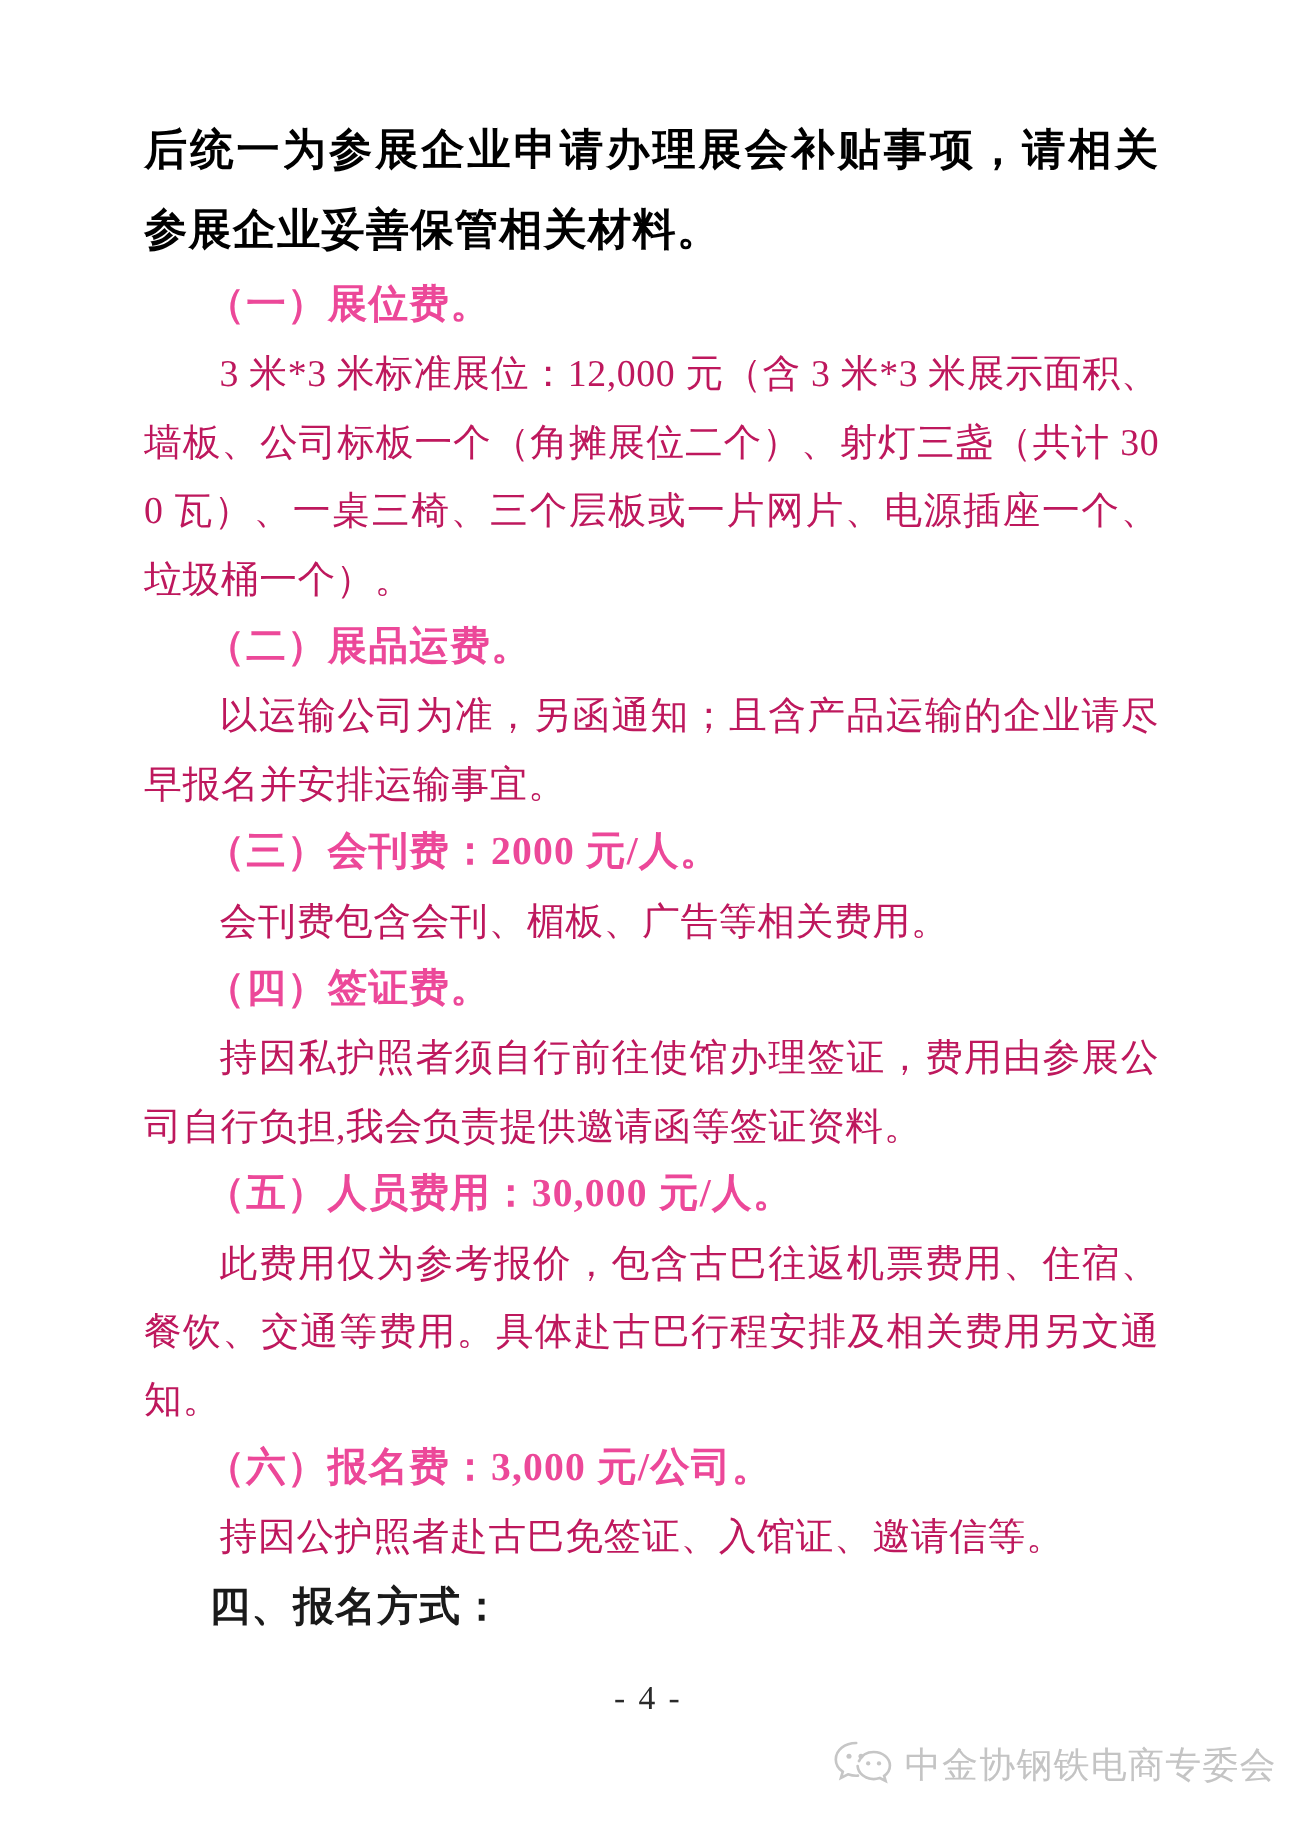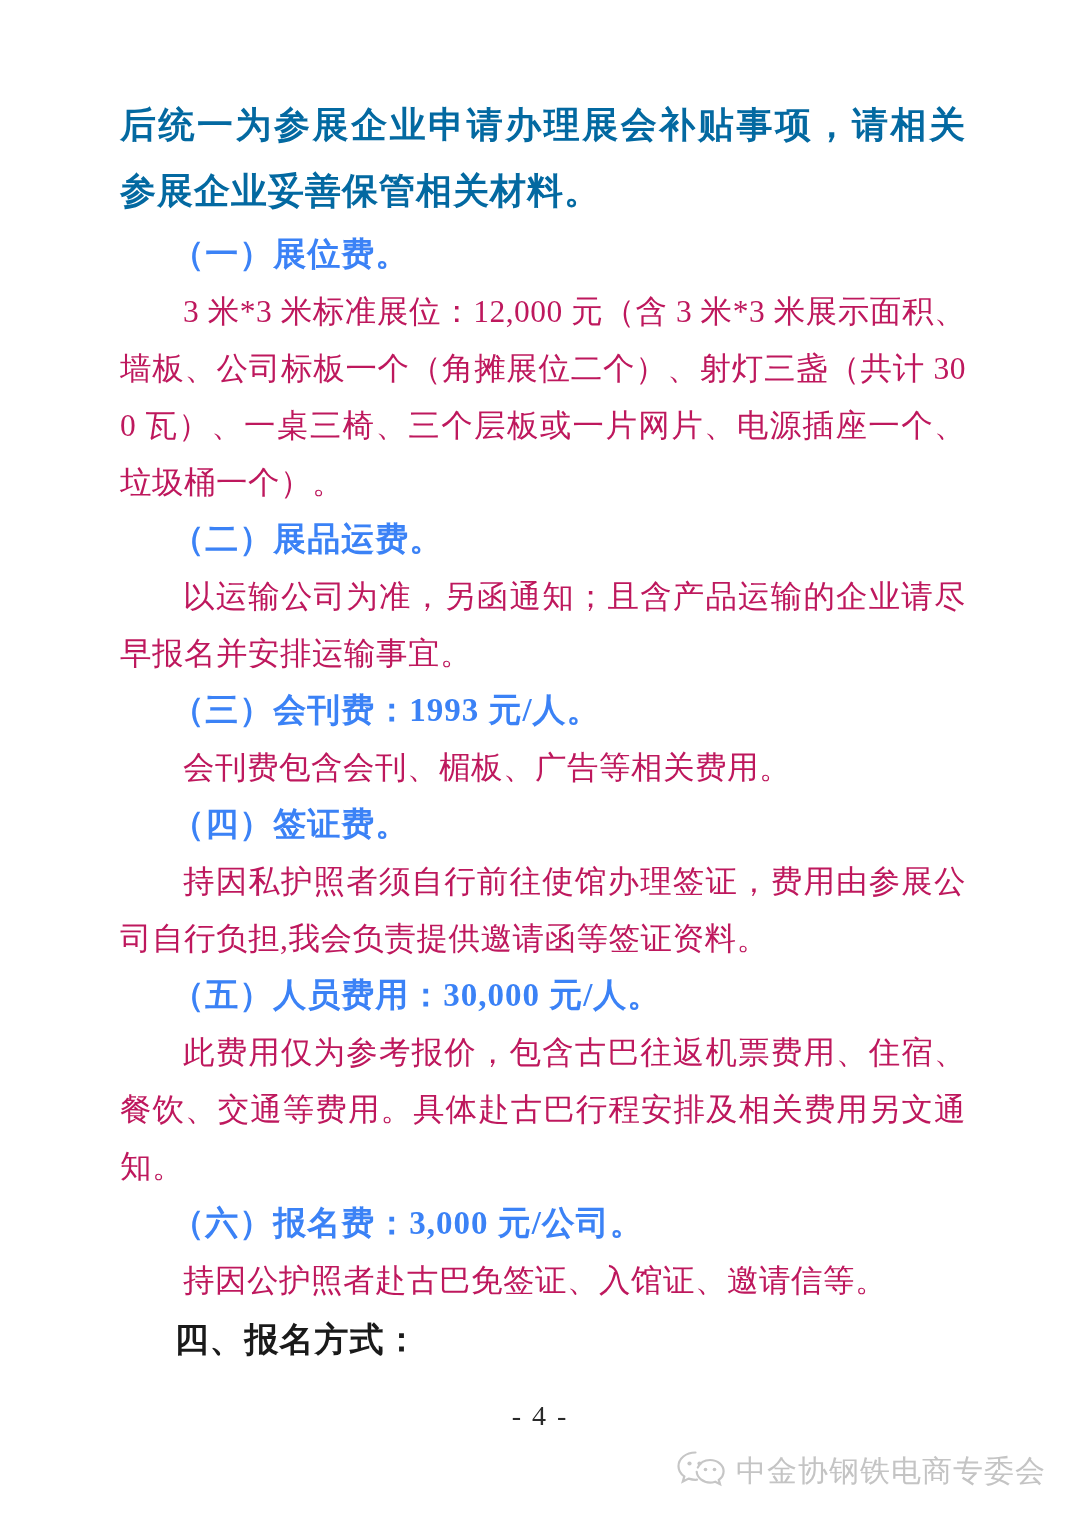--- a/index.html
+++ b/index.html
@@ -18,33 +18,33 @@
   }
   .content {
     padding: 92px 114px 0 120px;
   }
   .intro {
     margin: 0 0 2px 0;
     font-family: "Liberation Sans", sans-serif;
     font-weight: 700;
     font-size: 36px;
     line-height: 66px;
-    color: #0369a1;
+    color: #000000;
     text-align: justify;
     text-justify: inter-ideograph;
     word-break: break-all;
     letter-spacing: 1px;
   }
   .sec-heading {
     margin: 0;
     font-family: "Liberation Serif", serif;
     font-weight: 700;
     font-size: 33px;
     line-height: 57px;
-    color: #3b82f6;
+    color: #ec4899;
     text-indent: 1.55em;
     letter-spacing: 1px;
   }
   .body-para {
     margin: 0;
     font-size: 31.5px;
     line-height: 57px;
     font-weight: 400;
     color: #be185d;
     text-align: justify;
@@ -70,21 +70,21 @@
     right: 0;
     text-align: center;
     font-family: "Liberation Serif", serif;
     font-size: 28px;
     color: #2a2a2a;
     letter-spacing: 2px;
   }
   .watermark {
     position: absolute;
     top: 1448px;
-    right: 34px;
+    right: 16px;
     display: flex;
     align-items: center;
     gap: 8px;
     color: #c4c4c4;
     font-family: "Liberation Sans", sans-serif;
     font-size: 30px;
     letter-spacing: 1px;
     user-select: none;
   }
   .wechat-icon {
@@ -101,21 +101,21 @@
   <div class="content">
 
     <p class="intro">后统一为参展企业申请办理展会补贴事项，请相关参展企业妥善保管相关材料。</p>
 
     <h3 class="sec-heading">（一）展位费。</h3>
     <p class="body-para">3 米*3 米标准展位：12,000 元（含 3 米*3 米展示面积、墙板、公司标板一个（角摊展位二个）、射灯三盏（共计 300 瓦）、一桌三椅、三个层板或一片网片、电源插座一个、垃圾桶一个）。</p>
 
     <h3 class="sec-heading">（二）展品运费。</h3>
     <p class="body-para">以运输公司为准，另函通知；且含产品运输的企业请尽早报名并安排运输事宜。</p>
 
-    <h3 class="sec-heading">（三）会刊费：1993 元/人。</h3>
+    <h3 class="sec-heading">（三）会刊费：2000 元/人。</h3>
     <p class="body-para">会刊费包含会刊、楣板、广告等相关费用。</p>
 
     <h3 class="sec-heading">（四）签证费。</h3>
     <p class="body-para">持因私护照者须自行前往使馆办理签证，费用由参展公司自行负担,我会负责提供邀请函等签证资料。</p>
 
     <h3 class="sec-heading">（五）人员费用：30,000 元/人。</h3>
     <p class="body-para">此费用仅为参考报价，包含古巴往返机票费用、住宿、餐饮、交通等费用。具体赴古巴行程安排及相关费用另文通知。</p>
 
     <h3 class="sec-heading">（六）报名费：3,000 元/公司。</h3>
     <p class="body-para">持因公护照者赴古巴免签证、入馆证、邀请信等。</p>

